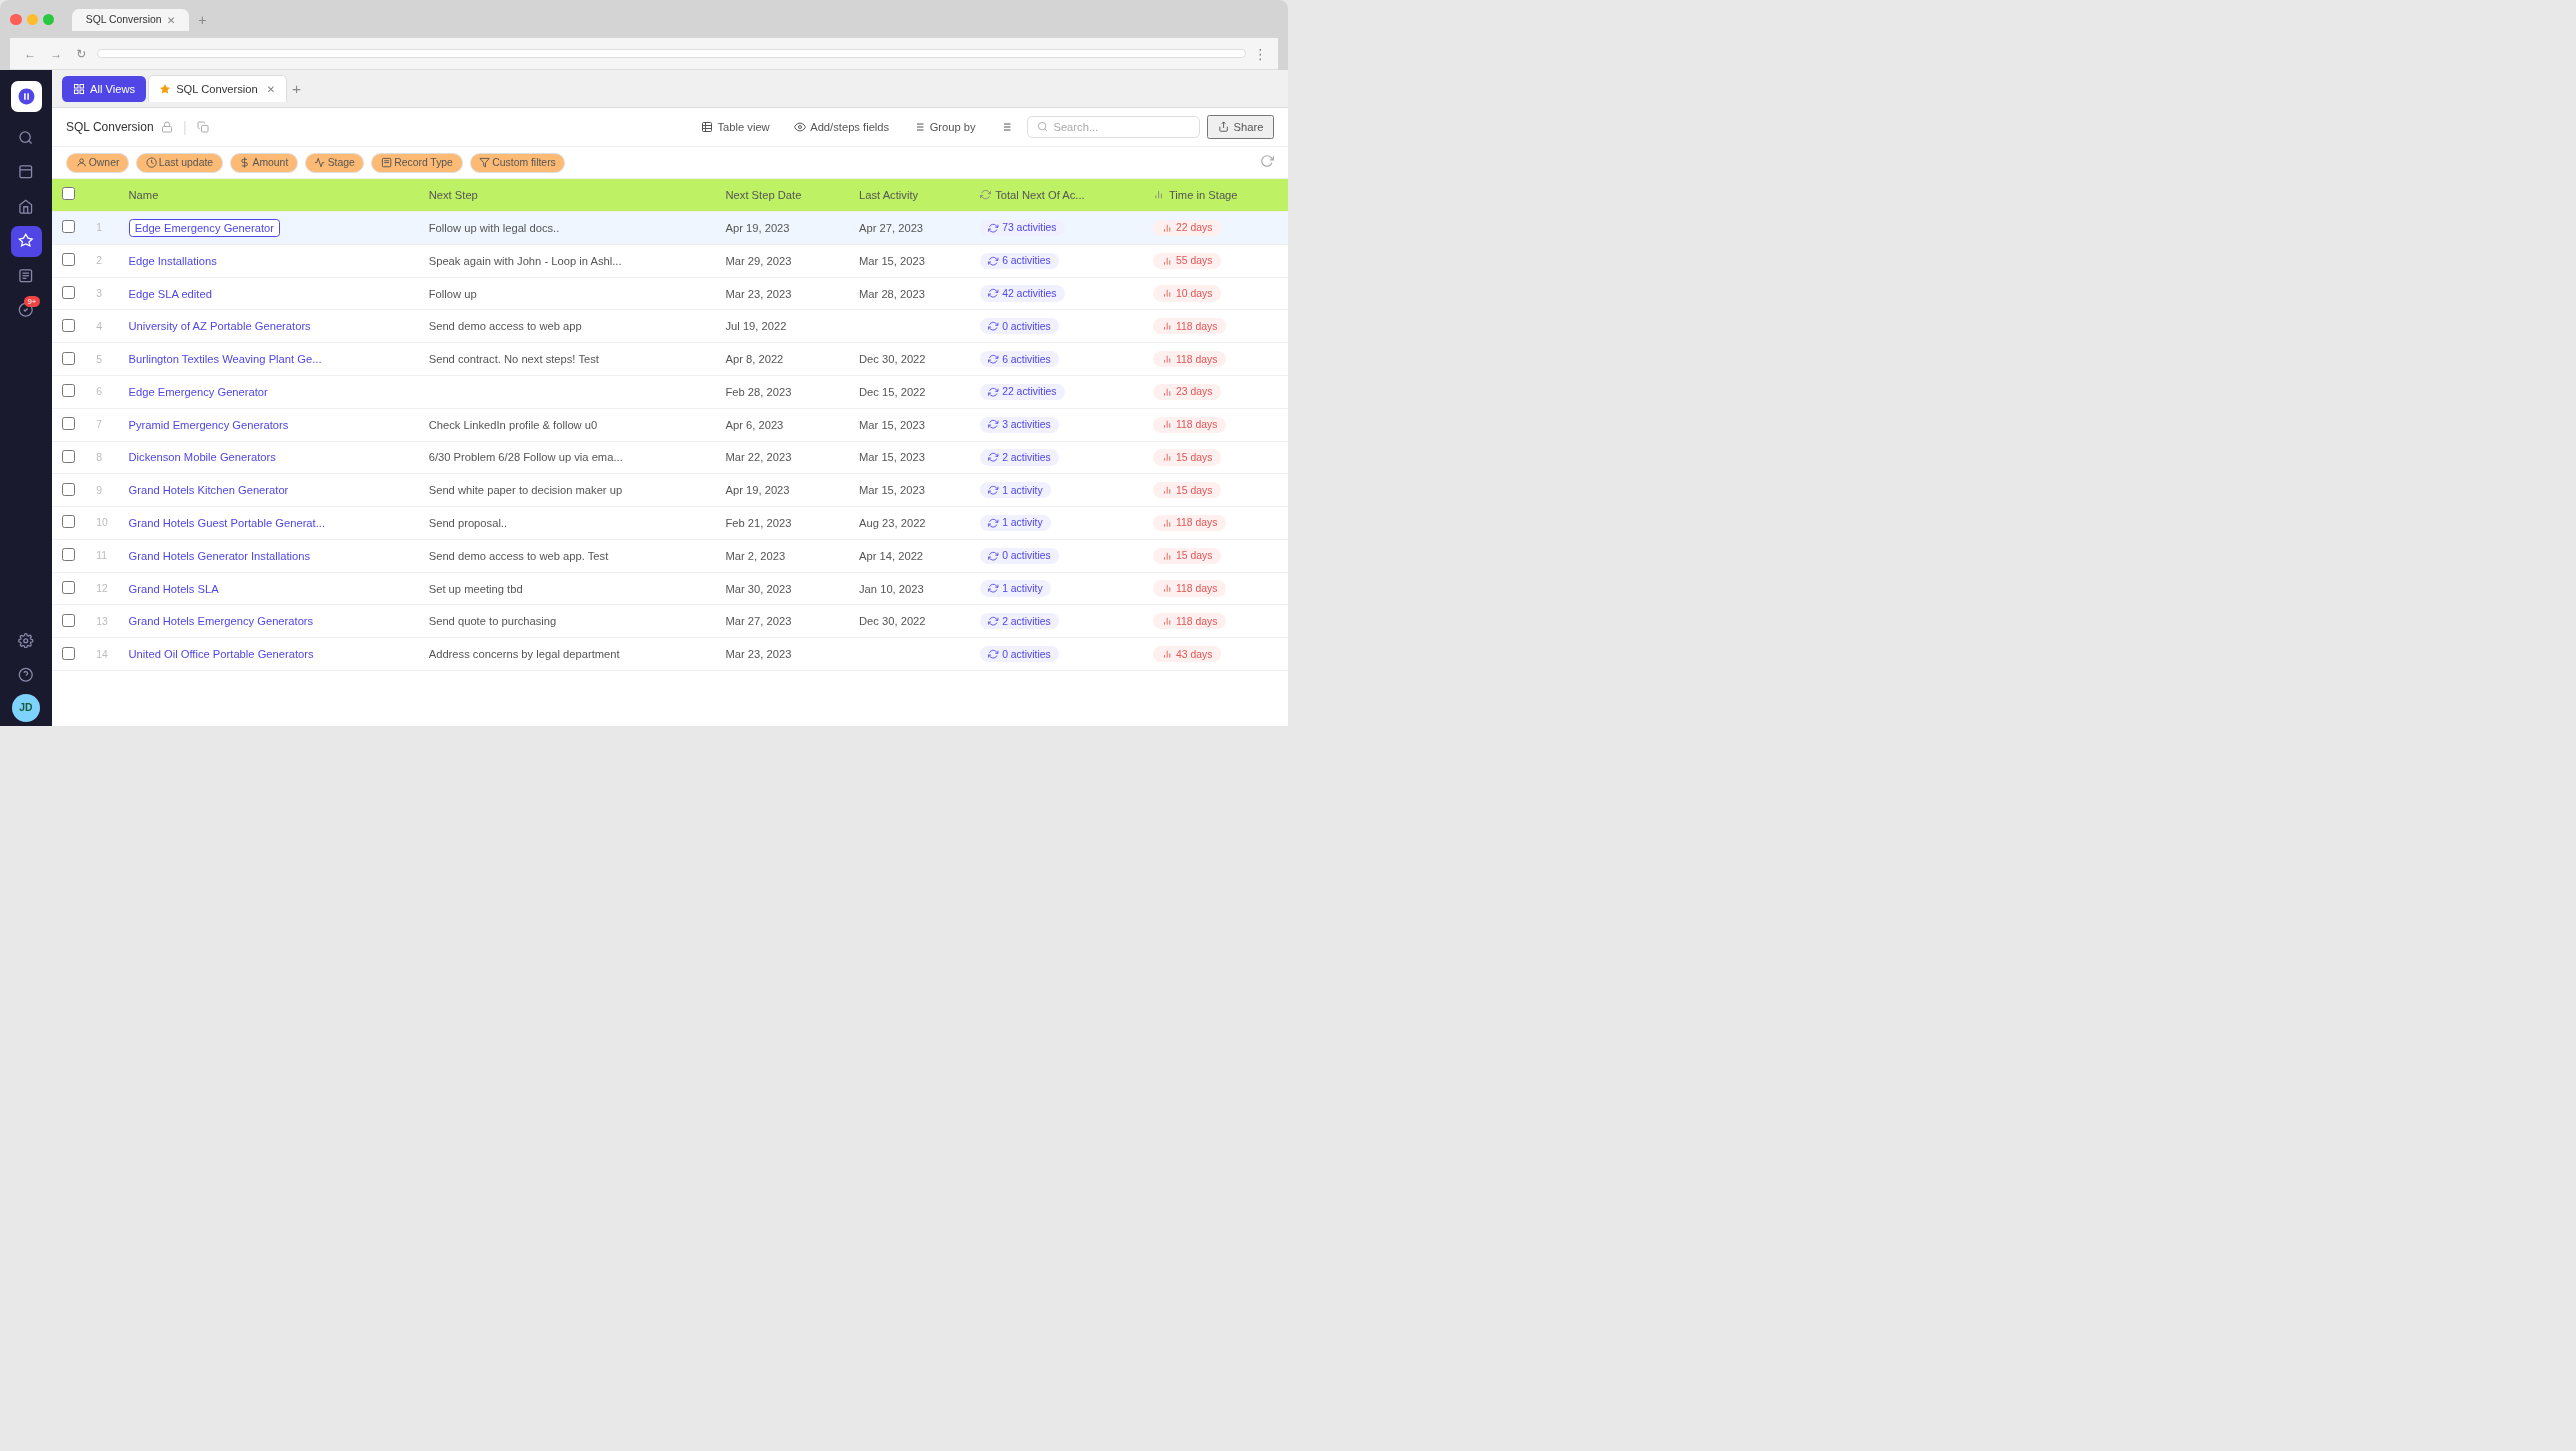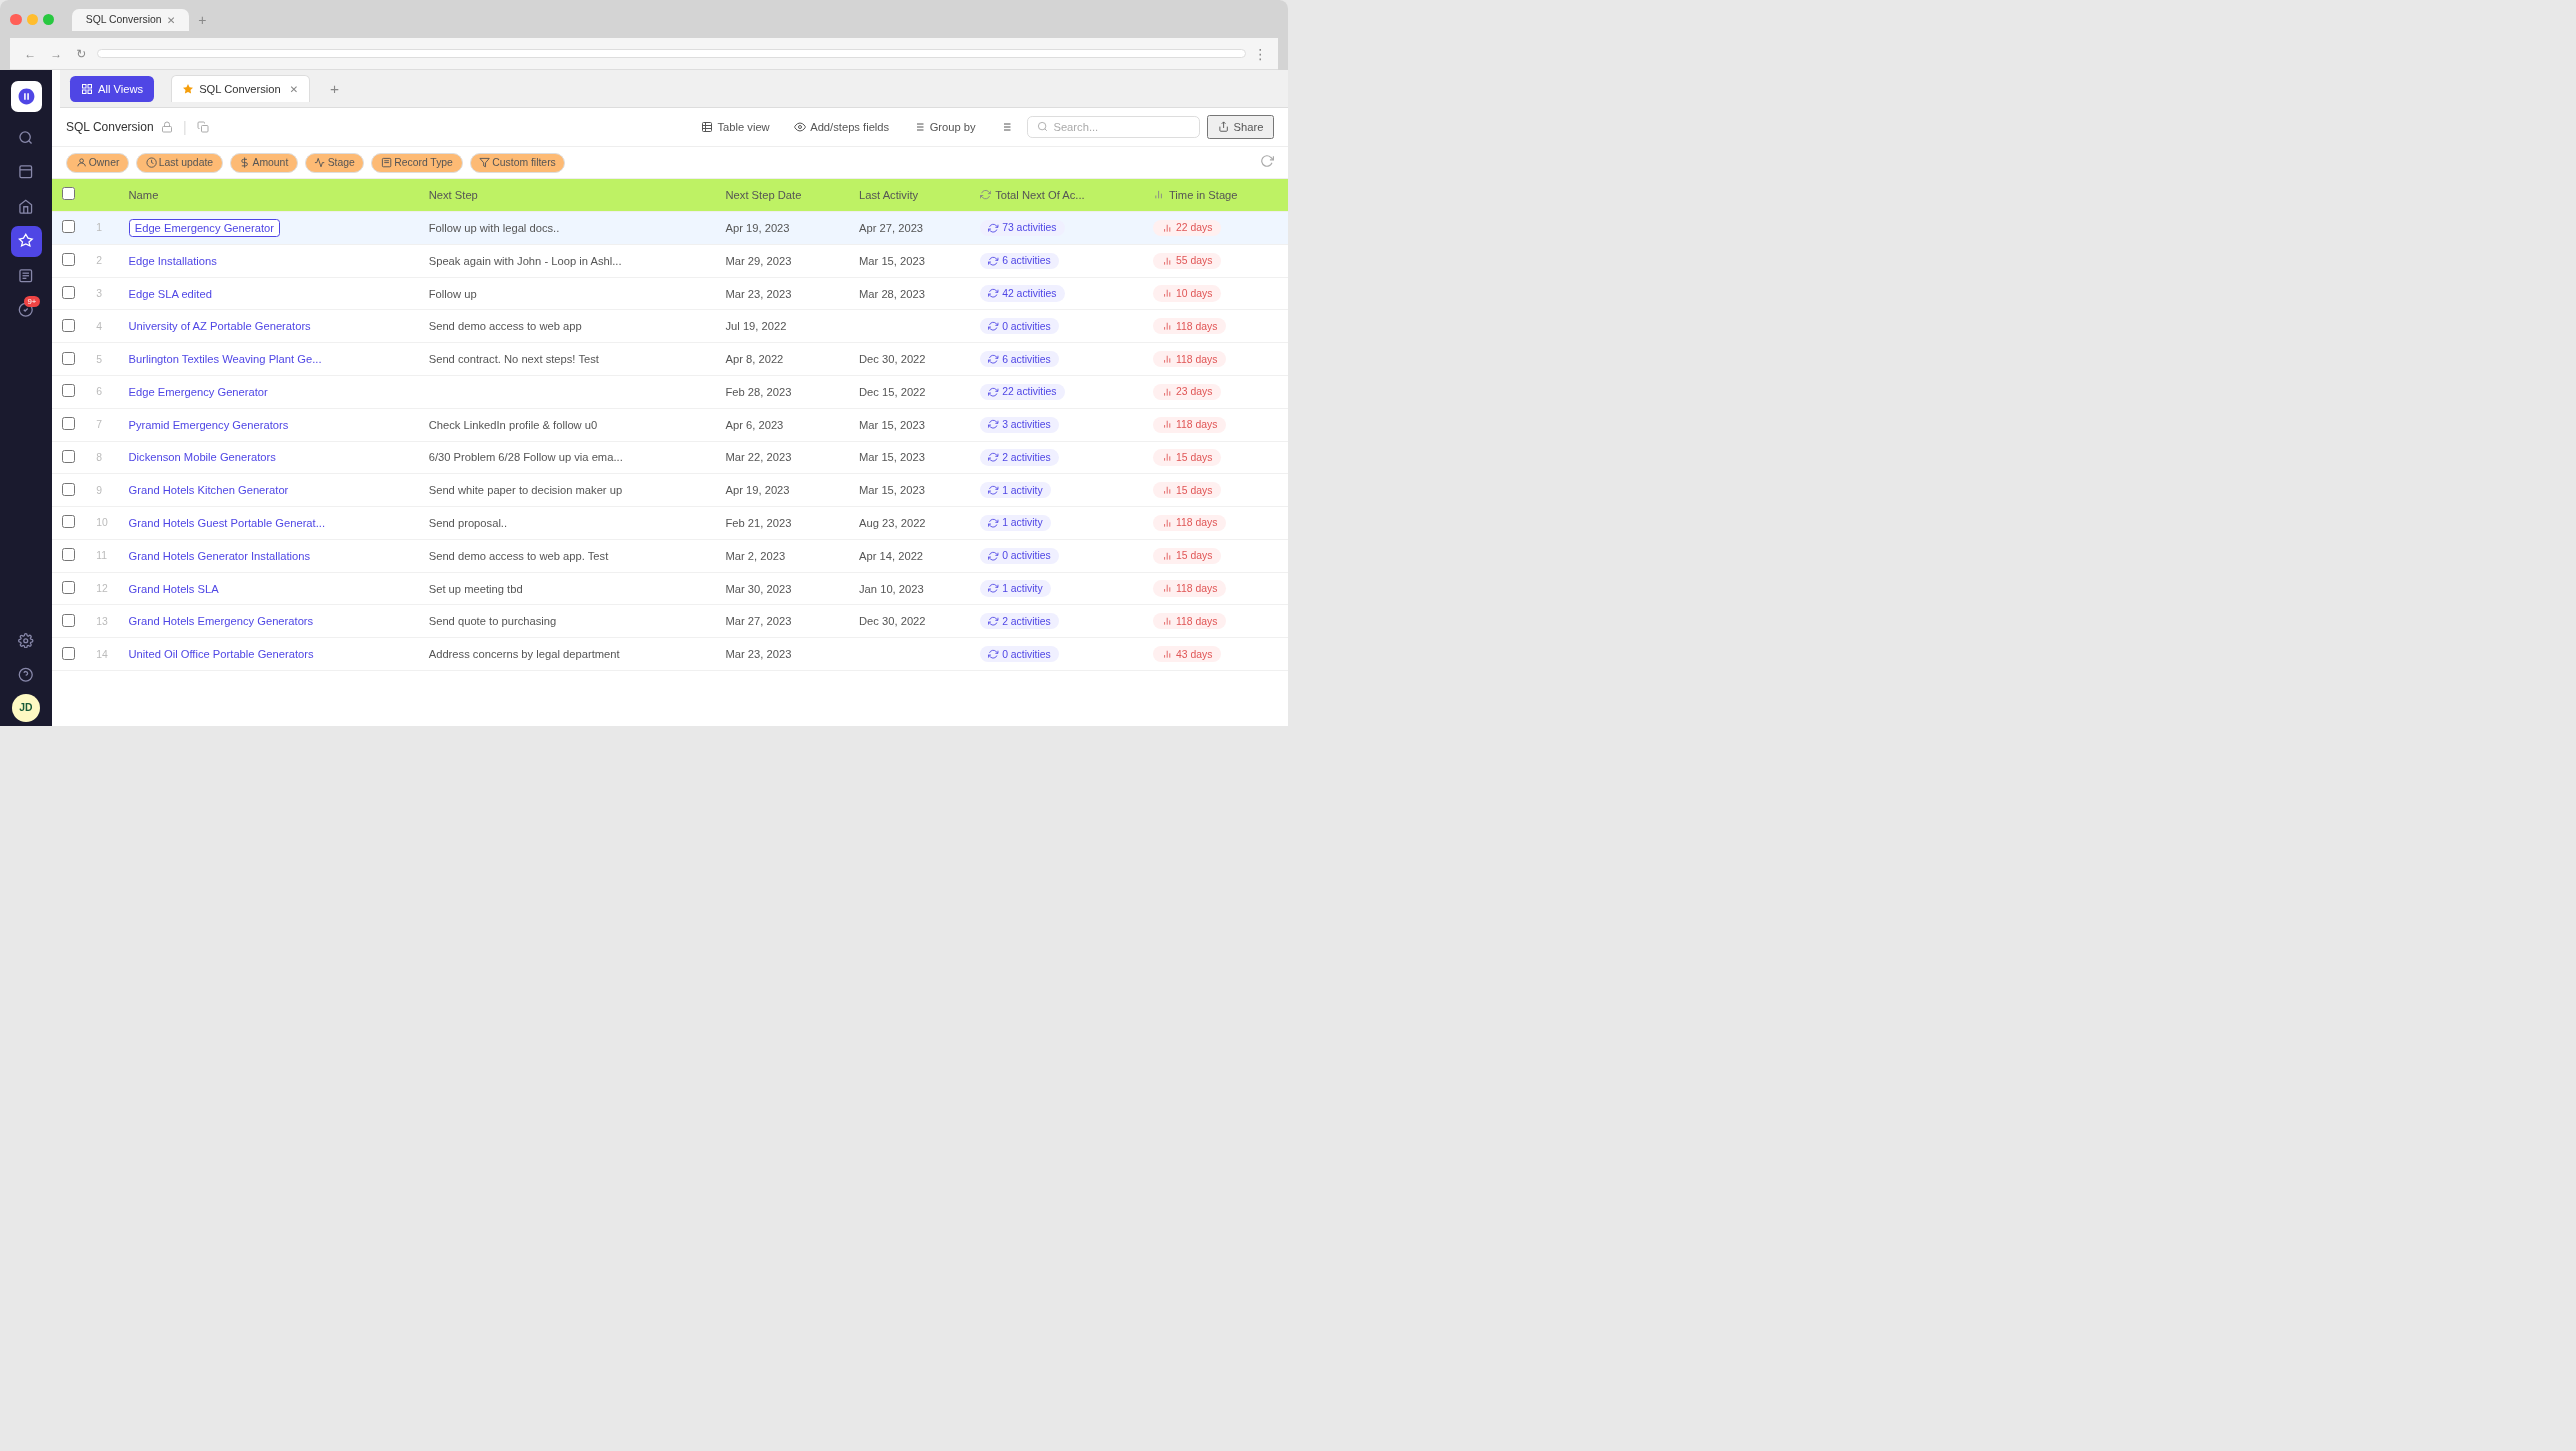--- a/index.html
+++ b/index.html
@@ -27,27 +27,27 @@
 
     
     .sidebar { width: 52px; background: #1a1a2e; display: flex; flex-direction: column; align-items: center; padding: 10.4px 0; gap: 3.5px; flex-shrink: 0; }
     .sidebar-logo { width: 31px; height: 31px; background: #fff; border-radius: 7px; display: flex; align-items: center; justify-content: center; margin-bottom: 7px; }
     .sidebar-logo svg { width: 19px; height: 19px; }
     .sidebar-icon { width: 31px; height: 31px; display: flex; align-items: center; justify-content: center; border-radius: 7px; color: #8888aa; cursor: pointer; position: relative; }
     .sidebar-icon.active { background: #4f46e5; color: #fff; }
     .sidebar-icon svg { width: 15.5px; height: 15.5px; }
     .sidebar-badge { position: absolute; top: 1.7px; right: 1.7px; background: #ef4444; color: #fff; font-size: 7.8px; border-radius: 7px; padding: 0.9px 3.5px; min-width: 14px; text-align: center; }
     .sidebar-spacer { flex: 1; }
-    .sidebar-avatar { width: 28px; height: 28px; background: #fef9c3; border-radius: 50%; display: flex; align-items: center; justify-content: center; color: #1a5c3a; font-size: 10.4px; font-weight: 700; cursor: pointer; }
+    .sidebar-avatar { width: 28px; height: 28px; background: #7dd3fc; border-radius: 50%; display: flex; align-items: center; justify-content: center; color: #1a5c3a; font-size: 10.4px; font-weight: 700; cursor: pointer; }
 
     
     .main-content { flex: 1; display: flex; flex-direction: column; overflow: hidden; }
 
     
-    .toolbar-tabs { display: flex; align-items: center; background: #f0f0f0; padding: 0 10.4px; border-bottom: 0.9px solid #ddd; gap: 17px; margin-left: 8px; }
+    .toolbar-tabs { display: flex; align-items: center; background: #f0f0f0; padding: 0 10.4px; border-bottom: 0.9px solid #ddd; gap: 2px; }
     .view-tab { display: flex; align-items: center; gap: 5.2px; padding: 7px 10.4px; font-size: 11.2px; border-radius: 5.2px 5.2px 0 0; cursor: pointer; }
     .view-tab.all-views { background: #4f46e5; color: #fff; border-radius: 5.2px; margin: 5.2px 0; }
     .view-tab.active { background: #fff; color: #333; border: 0.9px solid #ddd; border-bottom: none; }
     .view-tab .tab-close { color: #888; font-size: 10.4px; margin-left: 3.5px; }
     .tab-add-btn { color: #888; font-size: 15.5px; cursor: pointer; padding: 3.5px; }
 
     
     .view-toolbar { display: flex; align-items: center; padding: 7px 14px; border-bottom: 0.9px solid #eee; gap: 7px; }
     .toolbar-separator { color: #ddd; margin: 0 3.5px; }
     .toolbar-btn { display: flex; align-items: center; gap: 4.3px; padding: 4.3px 8.6px; border: none; background: none; font-size: 11.2px; color: #555; cursor: pointer; border-radius: 5.2px; }

